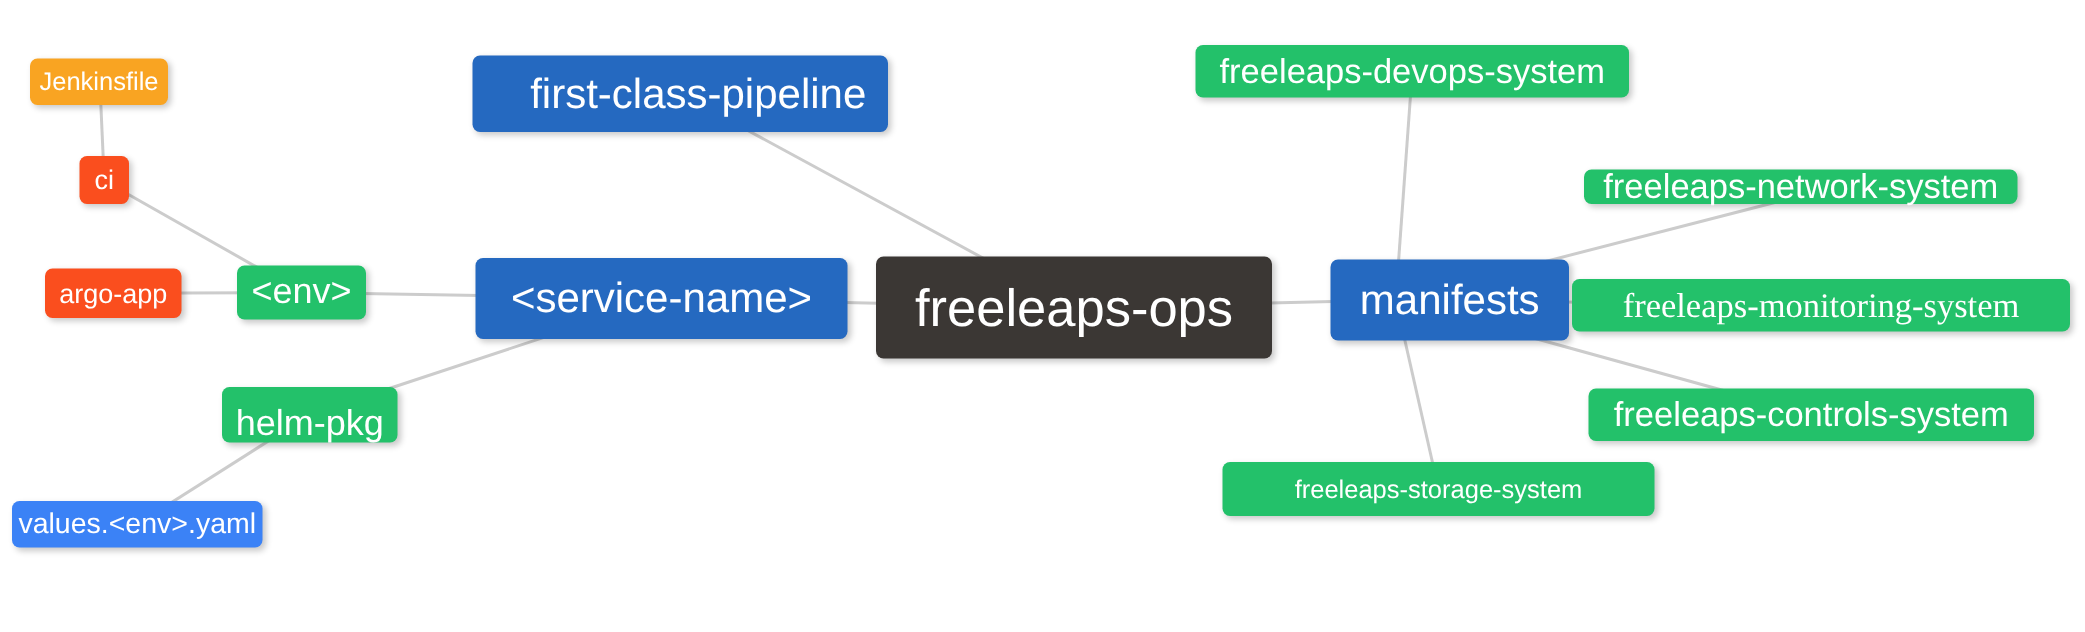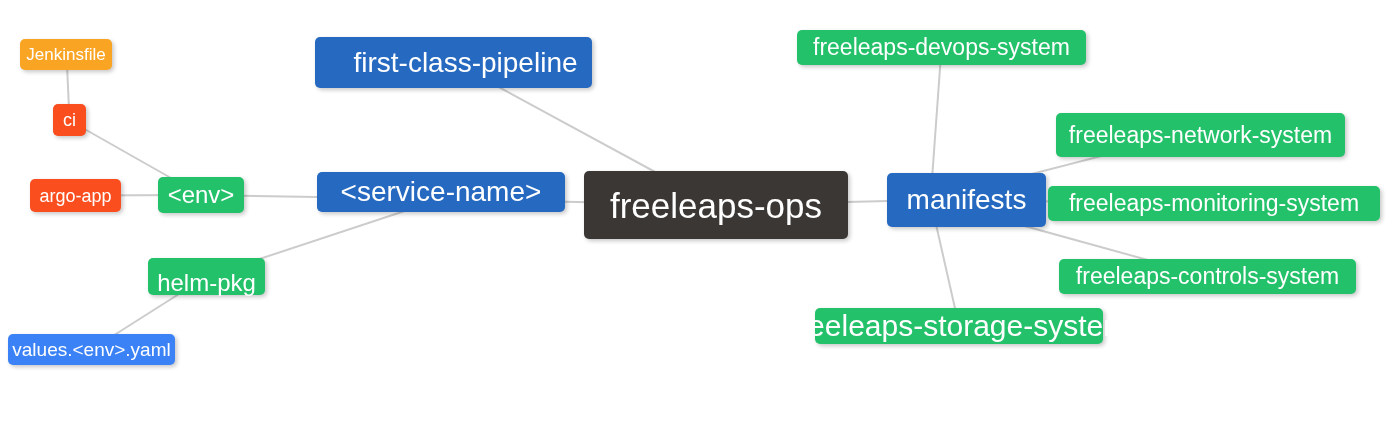--- a/index.html
+++ b/index.html
@@ -76,38 +76,38 @@
       </div>
       <div class="node" style="left: 148px; top: 258px; width: 117px; height: 37px; background: rgb(35, 193, 106); font-size: 24px; color: rgb(255, 255, 255); align-items: flex-end;">
         <span>helm-pkg</span>
       </div>
       <div class="node" style="left: 8px; top: 334px; width: 167px; height: 31px; background: #3b82f6; font-size: 19px; color: rgb(255, 255, 255);">
         <span>values.&lt;env&gt;.yaml</span>
       </div>
       <div class="node" style="left: 315px; top: 37px; width: 277px; height: 51px; background: rgb(37, 105, 192); font-size: 28px; color: rgb(255, 255, 255); padding-left: 24px;">
         <span>first-class-pipeline</span>
       </div>
-      <div class="node" style="left: 317px; top: 172px; width: 248px; height: 40px; background: rgb(37, 105, 192); font-size: 28px; color: rgb(255, 255, 255);">
+      <div class="node" style="left: 317px; top: 172px; width: 248px; height: 54px; background: rgb(37, 105, 192); font-size: 28px; color: rgb(255, 255, 255);">
         <span>&lt;service-name&gt;</span>
       </div>
       <div class="node" style="left: 584px; top: 171px; width: 264px; height: 68px; background: rgb(59, 55, 52); font-size: 35px; color: rgb(255, 255, 255); text-align: right;">
         <span>freeleaps-ops</span>
       </div>
       <div class="node" style="left: 851px; top: 173px; width: 159px; height: 54px; background: rgb(37, 105, 192); font-size: 28px; color: rgb(255, 255, 255); margin-left: 36px;">
         <span>manifests</span>
       </div>
       <div class="node" style="left: 797px; top: 30px; width: 289px; height: 35px; background: rgb(35, 193, 106); font-size: 23px; color: rgb(255, 255, 255);">
         <span>freeleaps-devops-system</span>
       </div>
-      <div class="node" style="left: 1056px; top: 113px; width: 289px; height: 44px; background: rgb(35, 193, 106); font-size: 23px; color: rgb(255, 255, 255);">
+      <div class="node" style="left: 1056px; top: 113px; width: 289px; height: 23px; background: rgb(35, 193, 106); font-size: 23px; color: rgb(255, 255, 255);">
         <span>freeleaps-network-system</span>
       </div>
-      <div class="node" style="left: 1048px; top: 186px; width: 332px; height: 35px; background: rgb(35, 193, 106); font-size: 23px; color: rgb(255, 255, 255);">
+      <div class="node" style="left: 1048px; top: 186px; width: 332px; height: 35px; background: rgb(35, 193, 106); font-size: 23px; color: rgb(255, 255, 255); font-family: Liberation Serif, serif;">
         <span>freeleaps-monitoring-system</span>
       </div>
       <div class="node" style="left: 1059px; top: 259px; width: 297px; height: 35px; background: rgb(35, 193, 106); font-size: 23px; color: rgb(255, 255, 255);">
         <span>freeleaps-controls-system</span>
       </div>
-      <div class="node" style="left: 815px; top: 308px; width: 288px; height: 36px; background: rgb(35, 193, 106); font-size: 30px; color: rgb(255, 255, 255);">
+      <div class="node" style="left: 815px; top: 308px; width: 288px; height: 36px; background: rgb(35, 193, 106); font-size: 17px; color: rgb(255, 255, 255);">
         <span>freeleaps-storage-system</span>
       </div>
     </div>
 </div>
 
 </body></html>

